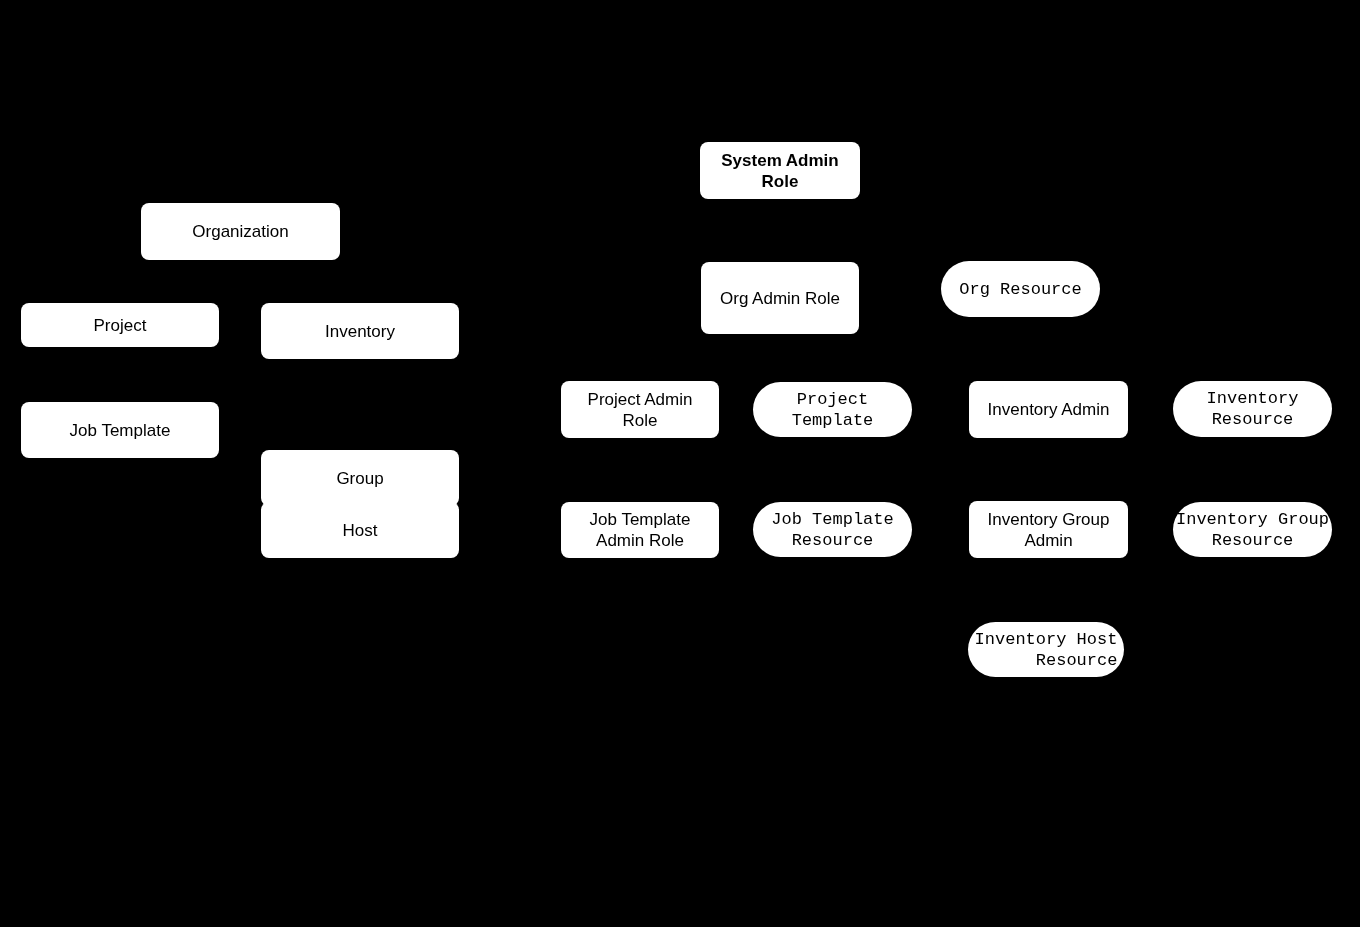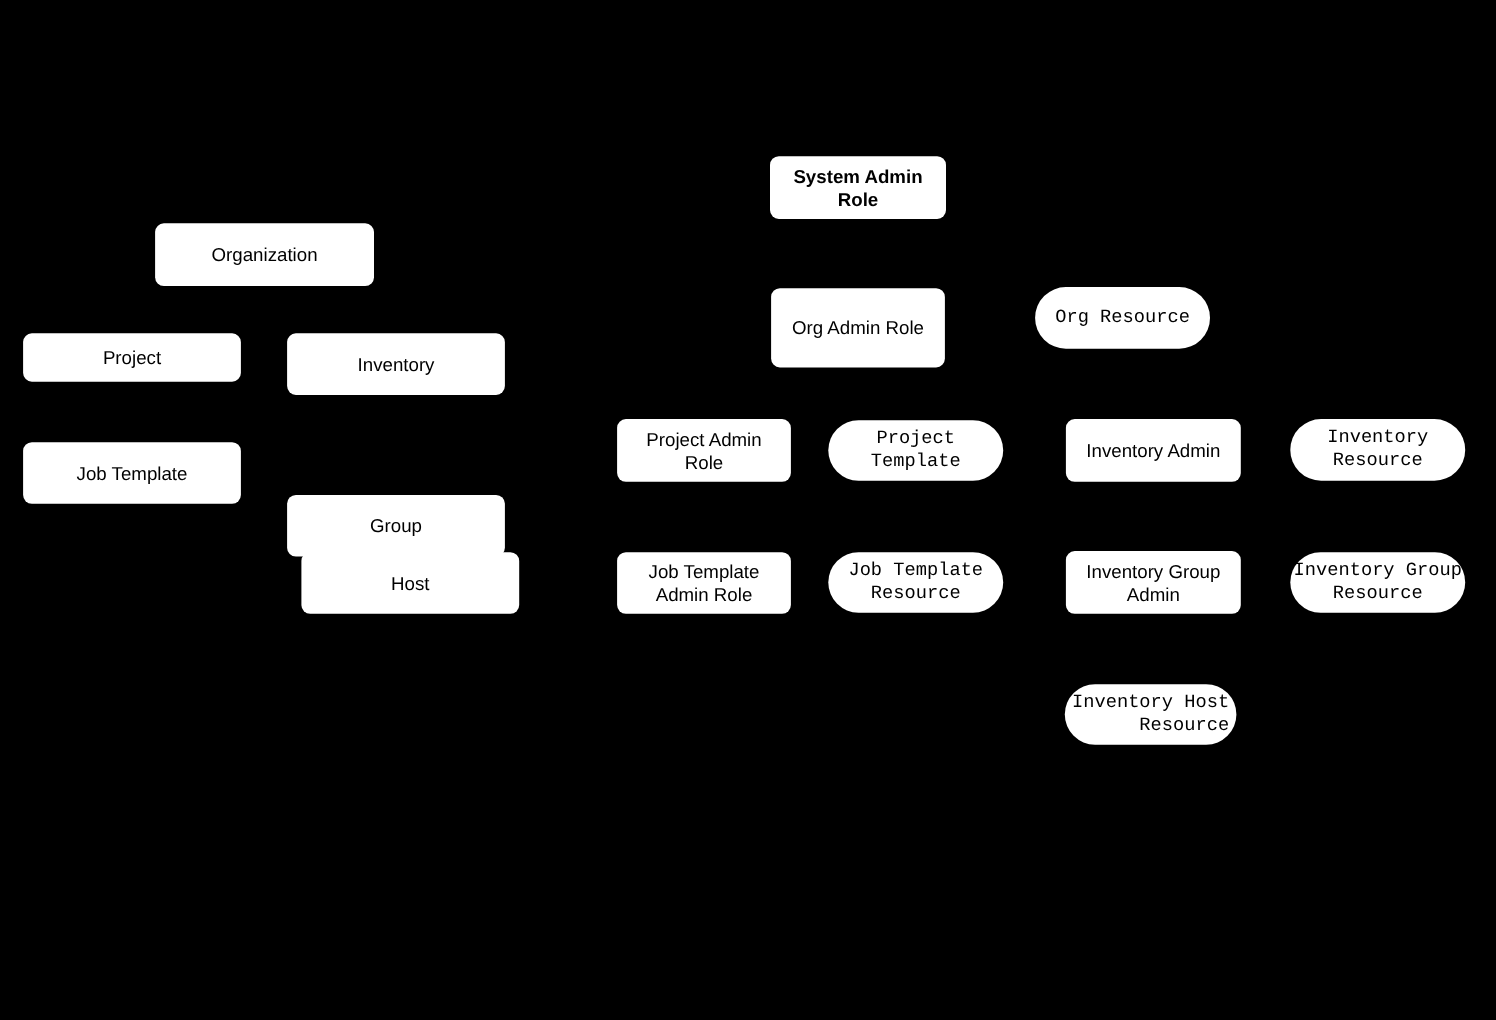--- a/index.html
+++ b/index.html
@@ -34,21 +34,21 @@
   }
   .rect { border-radius: 8px; }
   .pill { border-radius: 28px; font-family: Liberation Mono, monospace; }
 
   
   #n-organization            { left: 141px; top: 203px; width: 199px; height: 57px; }
   #n-project                 { left: 21px;  top: 303px; width: 198px; height: 44px; }
   #n-inventory               { left: 261px; top: 303px; width: 198px; height: 56px; }
   #n-job-template            { left: 21px;  top: 402px; width: 198px; height: 56px; }
   #n-group                   { left: 261px; top: 402px; width: 198px; height: 56px; margin-top: 48px; }
-  #n-host                    { left: 261px; top: 502px; width: 198px; height: 56px; margin-left: 13px; }
+  #n-host                    { left: 261px; top: 502px; width: 198px; height: 56px; }
 
   
   #n-system-admin-role       { left: 700px;  top: 142px; width: 160px; height: 57px; font-weight: bold; }
   #n-org-admin-role          { left: 701px;  top: 262px; width: 158px; height: 72px; }
   #n-org-resource            { left: 941px;  top: 261px; width: 159px; height: 56px; }
   #n-project-admin-role      { left: 561px;  top: 381px; width: 158px; height: 57px; }
   #n-project-resource        { left: 753px;  top: 382px; width: 159px; height: 55px; }
   #n-inventory-admin         { left: 969px;  top: 381px; width: 159px; height: 57px; }
   #n-inventory-resource      { left: 1173px; top: 381px; width: 159px; height: 56px; }
   #n-job-template-admin-role { left: 561px;  top: 502px; width: 158px; height: 56px; }

